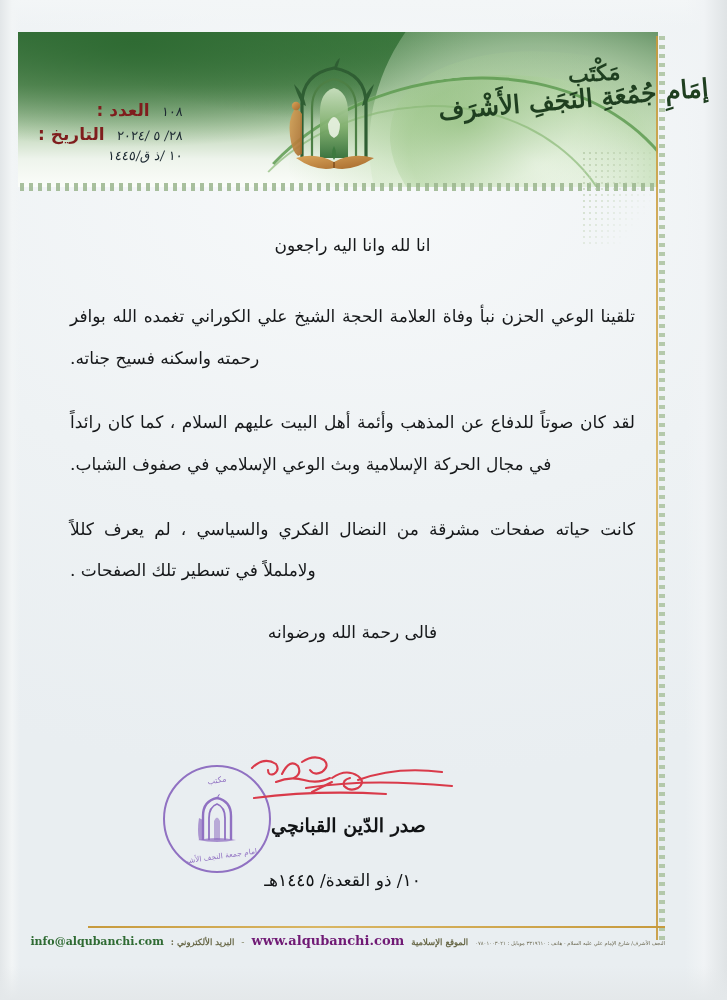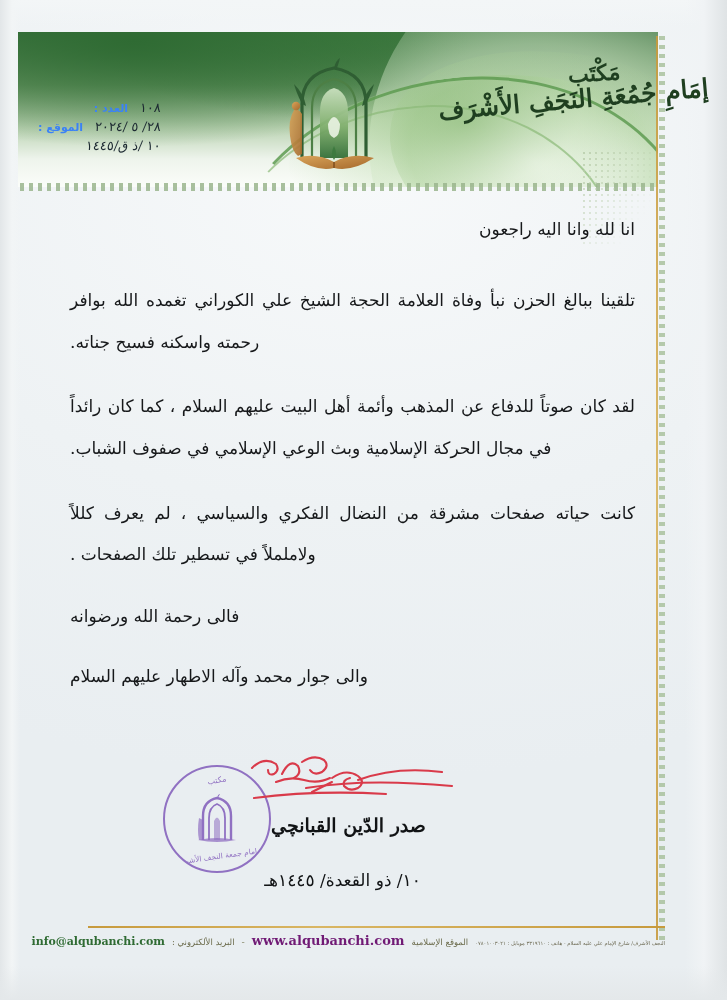--- a/index.html
+++ b/index.html
@@ -119,23 +119,23 @@
     z-index: 6;
   }
   .ref-line {
     display: flex;
     align-items: baseline;
     gap: 12px;
     margin-bottom: 4px;
     white-space: nowrap;
   }
   .ref-label {
-    font-size: 11px;
-    font-weight: 700;
-    color: #3b82f6;
+    font-size: 17px;
+    font-weight: 700;
+    color: #7f1d1d;
     letter-spacing: 0;
   }
   .ref-value {
     font-size: 13px;
     color: #1d2a32;
     font-family: "DejaVu Serif", "Liberation Serif", serif;
     transform: skewX(-6deg);
   }
 
   
@@ -246,30 +246,31 @@
     text-align: justify;
     text-align-last: center;
   }
   .basmala {
     text-align: center;
     font-size: 17px;
     margin: 0 0 28px 0;
     line-height: 2;
   }
   .inna-lillah {
+    text-align: center;
     font-size: 17px;
-    margin: 0 0 34px 0;
+    margin: 16px 0 34px 0;
     line-height: 2;
   }
   .para.block {
     text-align: justify;
     text-align-last: left;
   }
   .closing {
-    text-align: left;
+    text-align: center;
     font-size: 17px;
     margin: 0 0 26px 0;
     line-height: 2;
   }
 
   
   .signature-area {
     position: absolute;
     left: 0; right: 0;
     top: 752px;
@@ -373,21 +374,21 @@
   .foot-addr {
     font-family: "DejaVu Sans", "Liberation Sans", sans-serif;
     font-size: 5.2px;
     color: #6d6a53;
     letter-spacing: 0;
     flex: 0 0 auto;
   }
   .foot-label {
     font-family: "DejaVu Serif", "Liberation Serif", serif;
     font-size: 8.5px;
-    font-weight: 400;
+    font-weight: 700;
     color: #6a6a4a;
     flex: 0 0 auto;
   }
   .foot-url {
     font-family: "DejaVu Serif", "Liberation Serif", serif;
     font-size: 13px;
     font-weight: 700;
     color: #701a75;
     direction: ltr;
     flex: 0 0 auto;
@@ -425,21 +426,21 @@
     <div class="sweep-curve2"></div>
   </div>
 
   <div class="ref-block">
     <div class="ref-line">
       <span class="ref-value">١٠٨</span>
       <span class="ref-label">العدد :</span>
     </div>
     <div class="ref-line">
       <span class="ref-value">٢٨/ ٥ /٢٠٢٤</span>
-      <span class="ref-label">الموقع :</span>
+      <span class="ref-label">التاريخ :</span>
     </div>
     <div class="ref-line">
       <span class="ref-value">١٠ /ذ ق/١٤٤٥</span>
     </div>
   </div>
 
   <div class="emblem">
     <svg viewBox="0 0 108 118" width="108" height="118" aria-hidden="true">
       <defs>
         <linearGradient id="archG" x1="0" y1="0" x2="0" y2="1">
@@ -486,29 +487,28 @@
   <div class="side-border">
     <div class="gold"></div>
     <div class="dots"></div>
   </div>
 
   <div class="letter-body">
 
 
     <p class="inna-lillah">انا لله وانا اليه راجعون</p>
 
-    <p class="para block">تلقينا ببالغ الحزن نبأ وفاة العلامة الحجة الشيخ علي الكوراني تغمده الله بوافر رحمته واسكنه فسيح جناته.</p>
+    <p class="para block">تلقينا الوعي الحزن نبأ وفاة العلامة الحجة الشيخ علي الكوراني تغمده الله بوافر رحمته واسكنه فسيح جناته.</p>
 
     <p class="para block">لقد كان صوتاً للدفاع عن المذهب وأئمة أهل البيت عليهم السلام ، كما كان رائداً في مجال الحركة الإسلامية وبث الوعي الإسلامي في صفوف الشباب.</p>
 
     <p class="para block">كانت حياته صفحات مشرقة من النضال الفكري والسياسي ، لم يعرف كللاً ولاململاً في تسطير تلك الصفحات .</p>
 
     <p class="closing">فالى رحمة الله ورضوانه</p>
 
-    <p class="closing">والى جوار محمد وآله الاطهار عليهم السلام</p>
   </div>
 
   <div class="signature-area">
 
     <div class="office-stamp">
       <div class="stamp-top-text">مكتب</div>
       <div class="stamp-emblem">
         <svg viewBox="0 0 46 50" width="46" height="50" aria-hidden="true">
           <path d="M9 46 L9 22 Q9 7 23 4 Q37 7 37 22 L37 46" fill="none" stroke="#7d56b8" stroke-width="2.4"></path>
           <path d="M15 46 L15 24 Q15 13 23 10 Q31 13 31 24 L31 46" fill="none" stroke="#7d56b8" stroke-width="1.8"></path>

